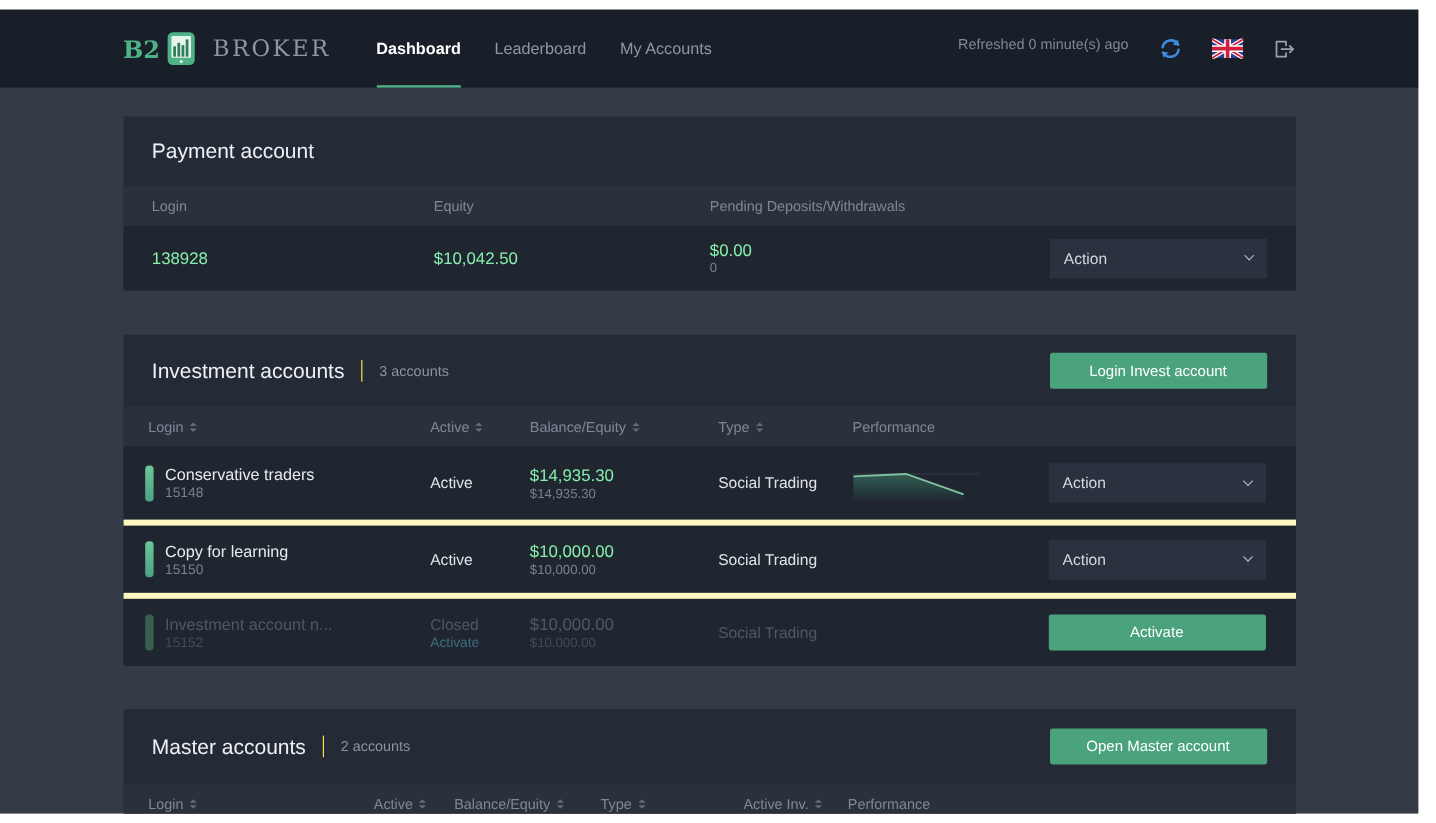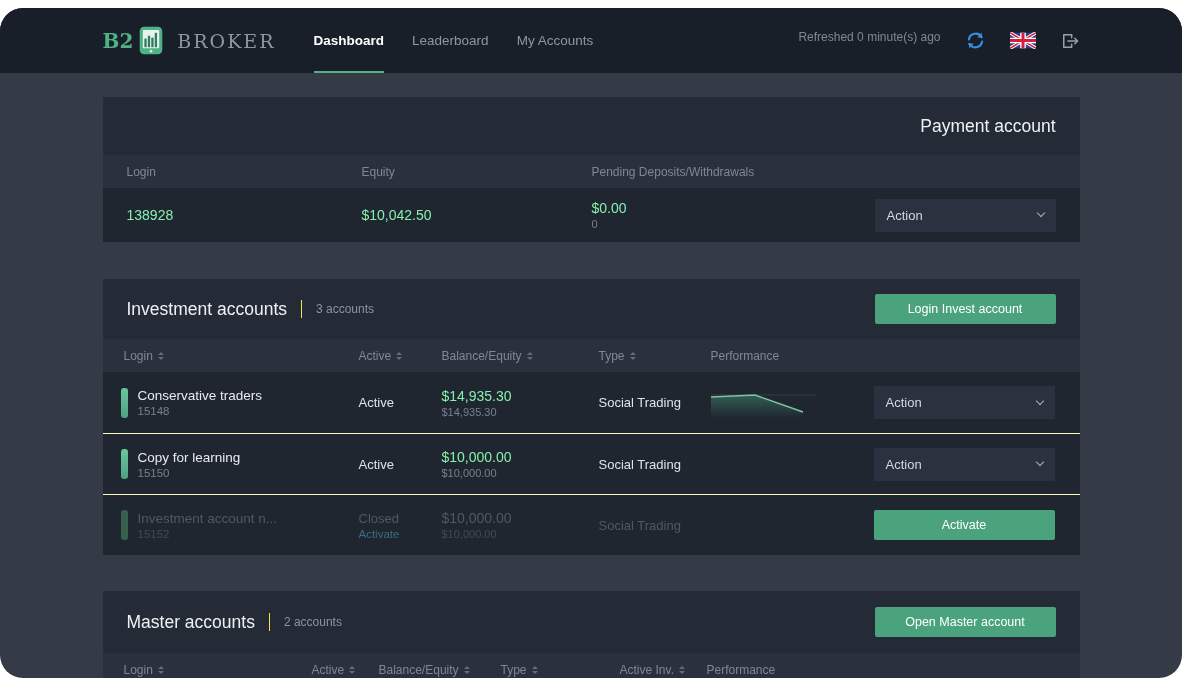--- a/index.html
+++ b/index.html
@@ -1,19 +1,19 @@
 <!DOCTYPE html>
 <html><head>
 <meta charset="utf-8">
 <style>
   * { margin:0; padding:0; box-sizing:border-box; }
   html,body { width:1197px; height:686px; background:#ffffff; overflow:hidden;
               font-family:"Liberation Sans", sans-serif; }
   .app { position:absolute; top:8px; left:0; right:15px; bottom:8px;
-         background:#343b46; overflow:hidden;border-radius:23px; }
+         background:#343b46; overflow:hidden; }
 
   
   .navbar { height:65px; background:#191f29; }
   .nav-inner { width:977px; margin:0 auto; height:100%; display:flex; align-items:center; }
   .logo { display:flex; align-items:center; gap:6px; }
   .logo-b2 { color:#4fb286; font-family:"DejaVu Serif", serif; font-weight:bold; font-size:20px; }
   .logo-broker { color:#8d97a3; font-family:"DejaVu Serif", serif; font-size:19px;
                  letter-spacing:2px; margin-left:8px; }
   .nav-links { display:flex; margin-left:24px; height:100%; }
   .nav-link { position:relative; display:flex; align-items:center; padding:0 14px;
@@ -24,21 +24,21 @@
   .nav-right { margin-left:auto; display:flex; gap:24px; }
   .refreshed { color:#7e8896; font-size:12px; }
   .nav-icon { display:flex; align-items:center; cursor:pointer; }
 
   
   .content { padding-top:24px; }
   .card { width:977px; margin:0 auto; background:#242b36; }
   .card + .card { margin-top:37px; }
   .card-head { height:60px; display:flex; align-items:center; padding:0 24px; }
   .card-head.tall { height:62px; }
-  .card-head.short { height:58px;justify-content:flex-end; }
+  .card-head.short { height:58px; }
   .card-title { color:#eef1f4; font-size:17.5px; }
   .card-count { color:#8a94a2; font-size:12px; margin-left:14px; padding-left:14px;
                 border-left:1px solid #fde047; line-height:18px; }
   .head-btn { margin-left:auto; width:181px; height:30px; background:#4aa37c; color:#ffffff;
               font-size:12.5px; border:none; border-radius:2px; cursor:pointer;
               font-family:"Liberation Sans", sans-serif; }
 
   .thead { height:33px; background:#2a313d; display:grid; align-items:center;
            color:#7e8896; font-size:12px; }
   .th { display:flex; align-items:center; }
@@ -60,21 +60,21 @@
   .action-select { width:181px; height:33px; background:#2a323f; display:flex;
                    align-items:center; justify-content:space-between; padding:0 12px;
                    color:#d3d8de; font-size:13px; cursor:pointer; justify-self:end; }
   .chev { width:6px; height:6px; border-right:1.5px solid #aab3bd;
           border-bottom:1.5px solid #aab3bd; transform:rotate(45deg); margin-top:-4px; }
 
   
   .inv-grid { padding:0 25px 0 21px; grid-template-columns:235px 83px 157px 112px 163px 1fr; }
   .inv-row { height:61px; background:#1f2630; display:grid; align-items:center;
              padding:0 25px 0 18px; grid-template-columns:238px 83px 157px 112px 163px 1fr; }
-  .inv-row + .inv-row { border-top:1px solid #fef9c3; }
+  .inv-row + .inv-row { border-top:5px solid #fef9c3; }
   .name-cell { display:flex; align-items:center; }
   .row-bar { width:7px; height:30px; border-radius:3px; margin-right:10px;
              background:linear-gradient(#6cc79a,#4da183); flex:none; }
   .name-main { color:#e8ebee; font-size:13.5px; }
   .name-sub { color:#77818f; font-size:11.5px; margin-top:2px; }
   .status-link { color:#3e6b80; font-size:11.5px; margin-top:2px; cursor:pointer; }
   .activate-btn { width:181px; height:30px; background:#4aa37c; color:#ffffff; border:none;
                   border-radius:2px; font-size:12.5px; cursor:pointer; justify-self:end;
                   font-family:"Liberation Sans", sans-serif; }
 

